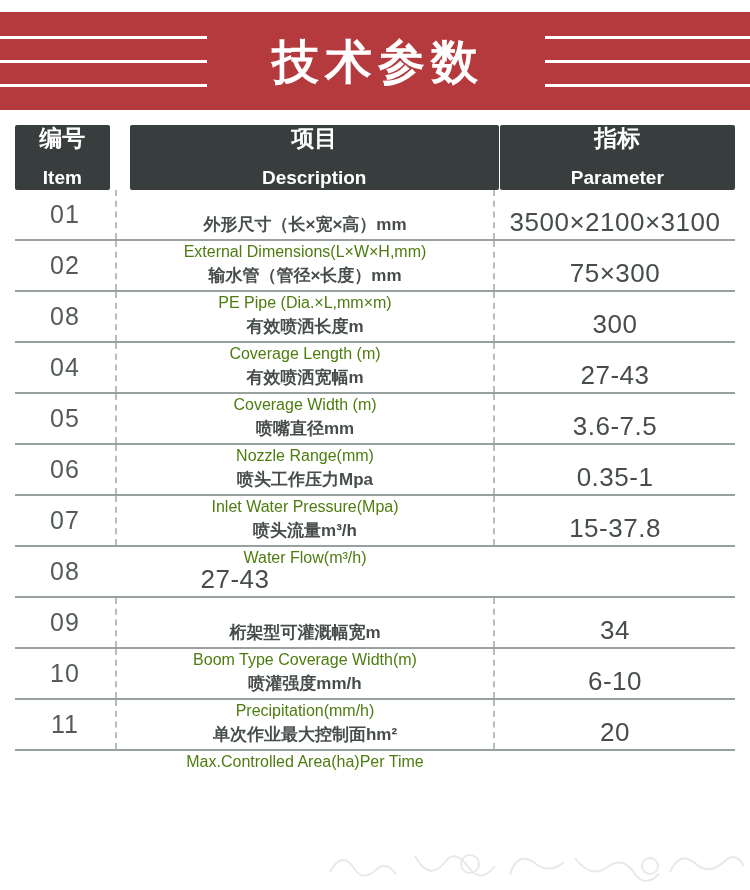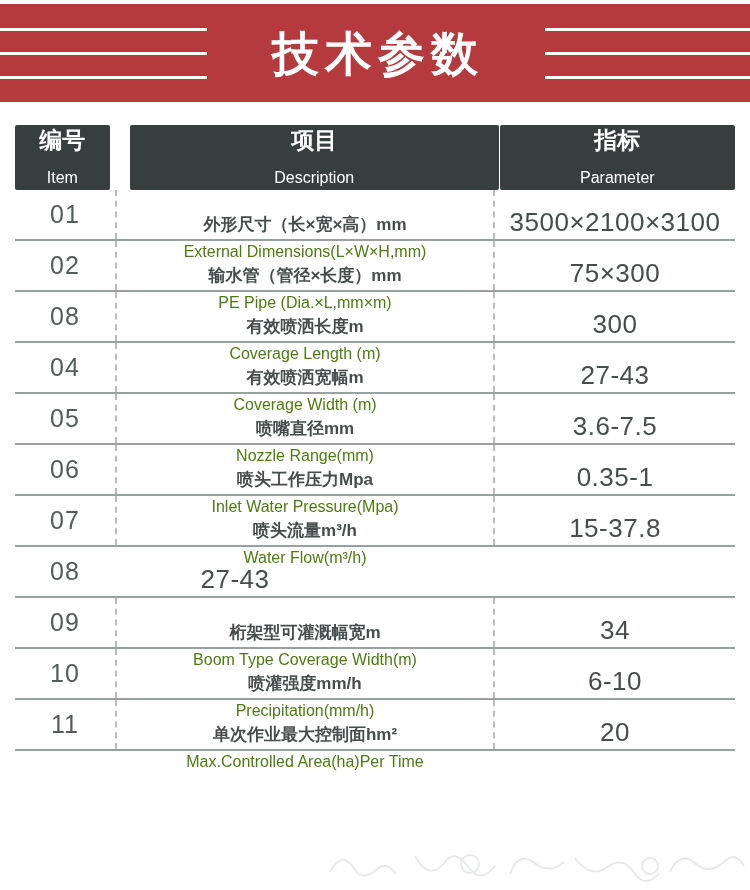--- a/index.html
+++ b/index.html
@@ -11,21 +11,21 @@
     --text-sub:#555b5a;
   }
   *{box-sizing:border-box;}
   html,body{margin:0;padding:0;}
   body{
     width:750px;height:890px;background:#ffffff;position:relative;overflow:hidden;
     font-family:"Liberation Sans","DejaVu Sans",sans-serif;
   }
   
   .banner{
-    position:absolute;top:4px;left:0;width:750px;height:98px;
+    position:absolute;top:12px;left:0;width:750px;height:98px;
     background:var(--accent);
     display:flex;align-items:center;justify-content:center;
   }
   .stripes{position:absolute;top:0;height:98px;}
   .stripes.left{left:0;width:207px;}
   .stripes.right{right:0;width:205px;}
   .stripes i{position:absolute;left:0;right:0;height:3px;background:#ffffff;display:block;}
   .stripes i:nth-child(1){top:24px;}
   .stripes i:nth-child(2){top:48px;}
   .stripes i:nth-child(3){top:72px;}
@@ -37,21 +37,21 @@
   .spec-table{position:absolute;left:15px;top:125px;width:720px;}
   .thead{display:flex;}
   .th{
     background:var(--header-bg);color:#ffffff;height:65px;border-radius:2px;
     display:flex;flex-direction:column;align-items:center;justify-content:center;line-height:1.3;gap:12px;
   }
   .th-item{width:95px;}
   .th-desc{width:370px;margin-left:20px;}
   .th-param{width:236px;margin-left:1px;}
   .th .cn{font-size:23px;font-weight:bold;}
-  .th .en{font-size:16px;font-weight:normal;}
+  .th .en{font-size:19px;font-weight:bold;}
   .tbody{width:720px;}
   .trow{
     display:flex;height:51px;border-bottom:2px solid var(--row-line);
   }
   .td{height:100%;}
   .td-item{
     width:100px;display:flex;align-items:center;justify-content:center;
     font-size:25px;color:var(--text-sub);font-weight:500;letter-spacing:1px;
   }
   .td-desc{

